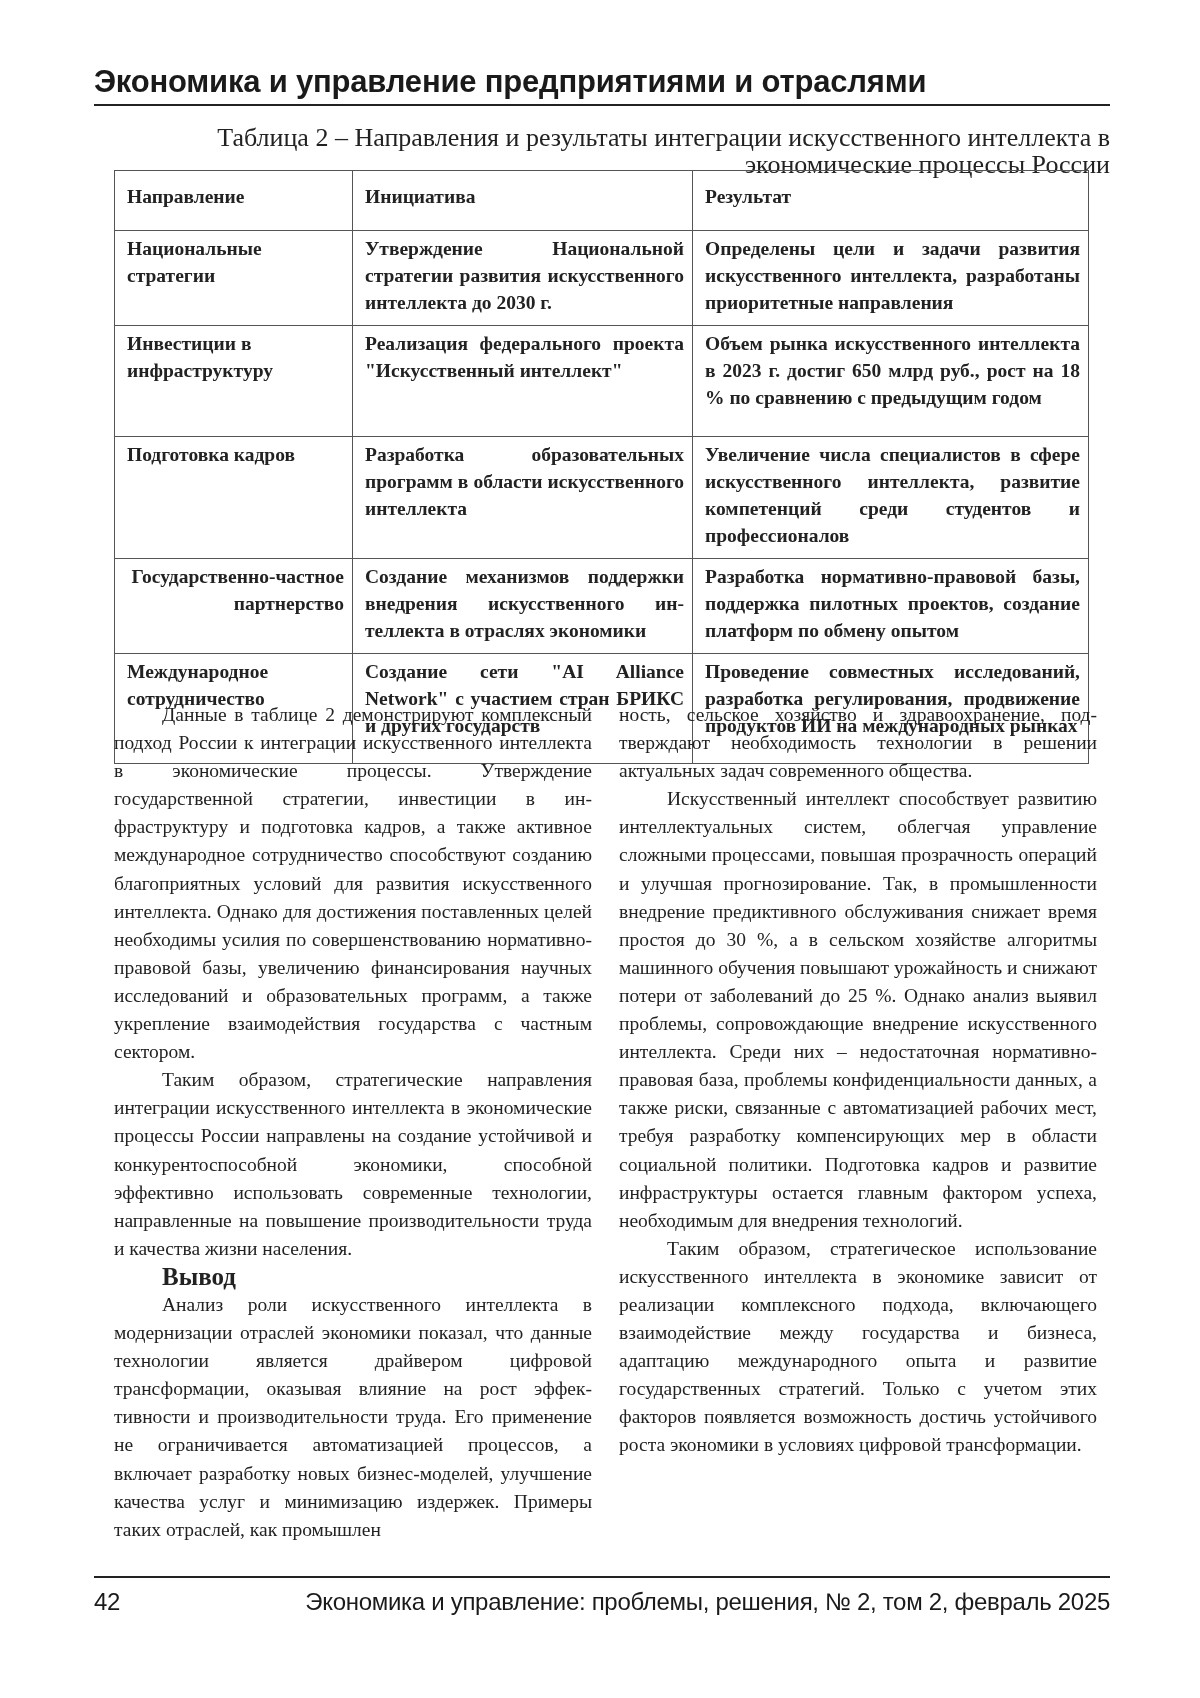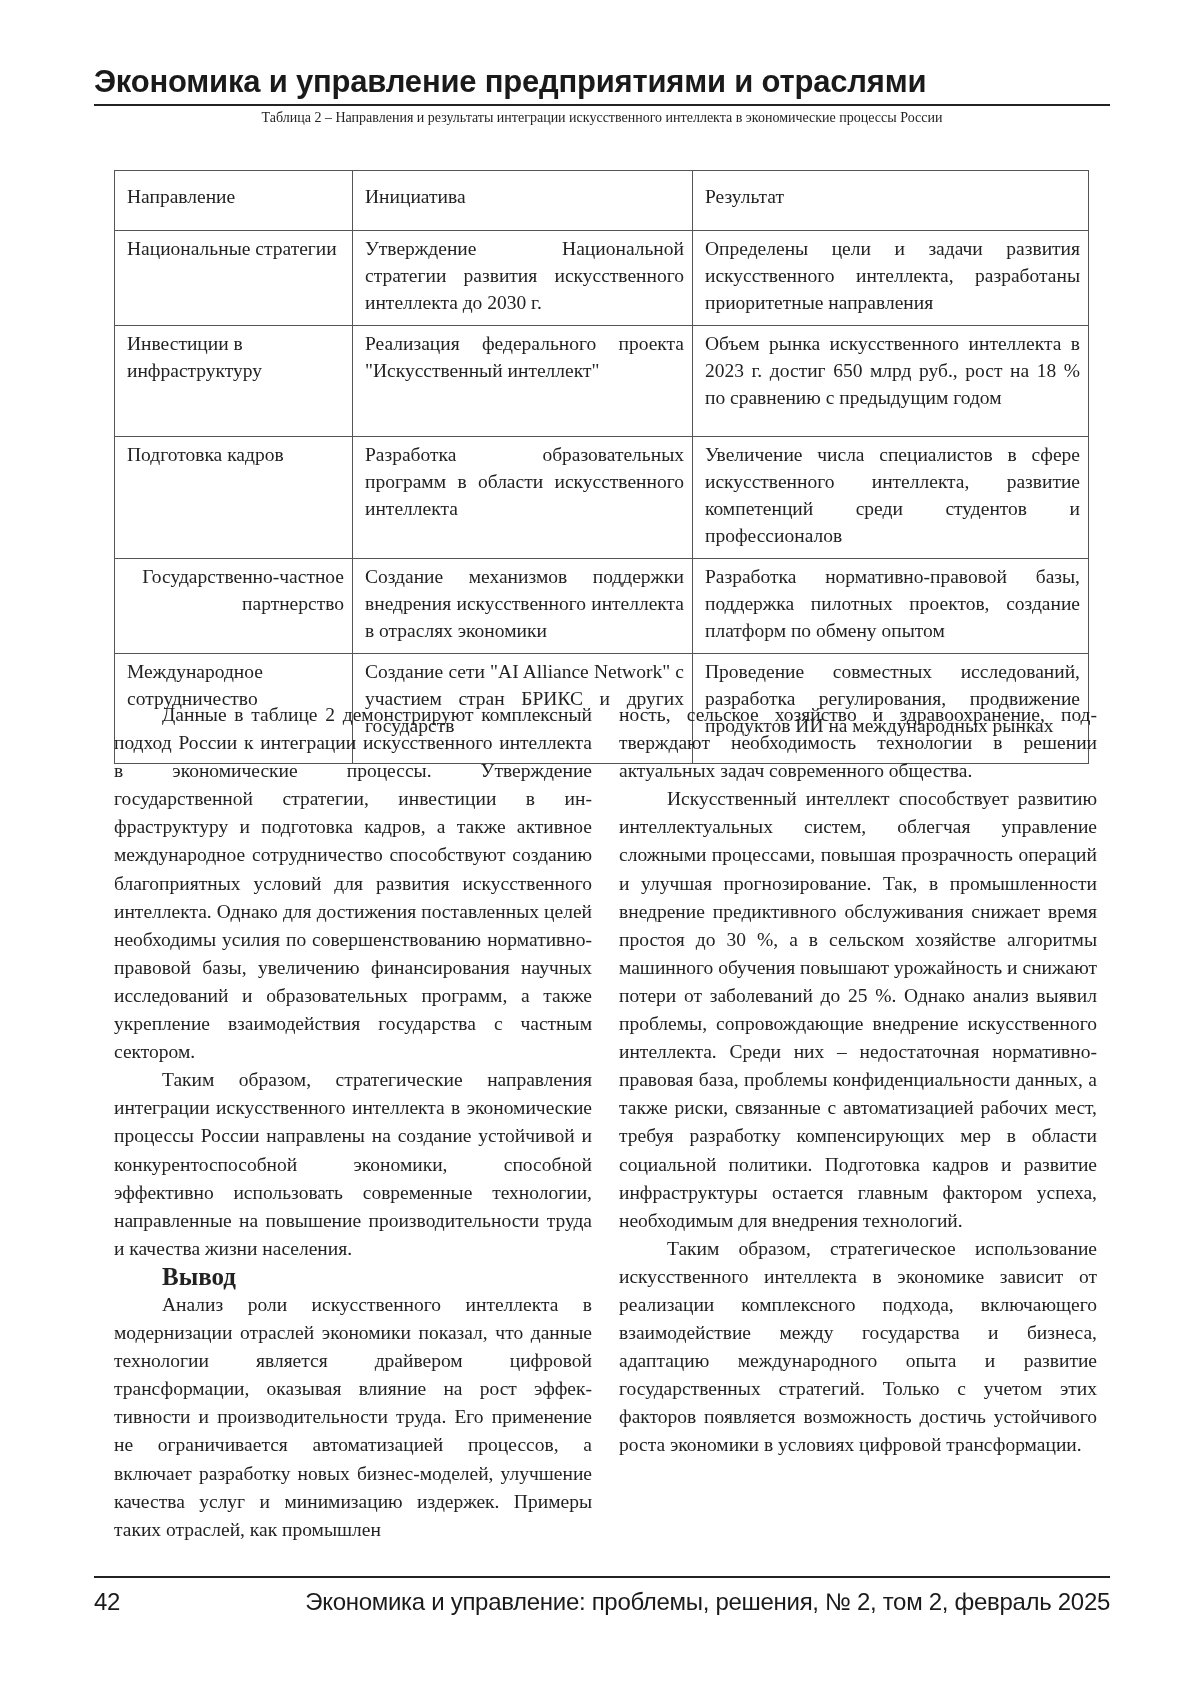--- a/index.html
+++ b/index.html
@@ -4,31 +4,31 @@
 <style>
   html, body { margin: 0; padding: 0; background: #ffffff; }
   body { width: 1200px; height: 1698px; position: relative; overflow: hidden; color: #1e1e1e; }
   .running-head {
     position: absolute; left: 94px; top: 64px; width: 1016px;
     font-family: "Liberation Sans", sans-serif; font-weight: bold; font-size: 31px;
     letter-spacing: -0.2px; color: #1a1a1a;
   }
   .rule-top { position: absolute; left: 94px; top: 104px; width: 1016px; height: 2px; background: #222; }
   .caption {
-    position: absolute; left: 94px; top: 104px; width: 1016px; text-align: center;
-    font-family: "Liberation Serif", serif; font-size: 14px; line-height: 27px; color: #222;
+    position: absolute; left: 94px; top: 124px; width: 1016px; text-align: right;
+    font-family: "Liberation Serif", serif; font-size: 26px; line-height: 27px; color: #222;
   }
   table.data-table {
     position: absolute; left: 114px; top: 170px; width: 974px;
     border-collapse: collapse; table-layout: fixed;
     font-family: "Liberation Serif", serif; font-size: 19.5px; line-height: 27px; color: #222;
   }
   table.data-table td, table.data-table th {
     border: 1.5px solid #555; vertical-align: top; padding: 4px 8px 9px 12px;
-    text-align: justify; font-weight: normal; overflow: hidden;
+    text-align: justify; font-weight: bold; overflow: hidden;
   }
   table.data-table th { text-align: left; vertical-align: middle; height: 50px; padding-top: 0; }
   col.c1 { width: 238px; } col.c2 { width: 340px; } col.c3 { width: 396px; }
   tr.r1 td { height: 70px; } tr.r2 td { height: 97px; } tr.r3 td { height: 97px; }
   tr.r4 td { height: 70px; } tr.r5 td { height: 96px; }
   .col {
     position: absolute; top: 701px; width: 478px;
     font-family: "Liberation Serif", serif; font-size: 19.5px; line-height: 28.1px; color: #222;
     text-align: justify; hyphens: manual;
   }

